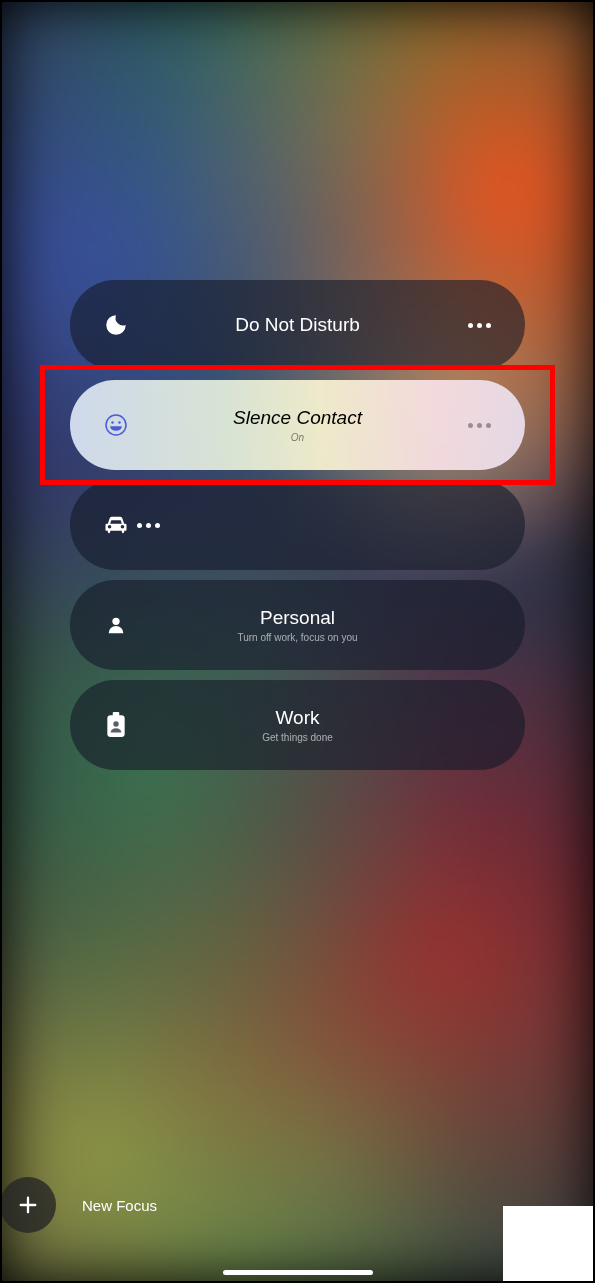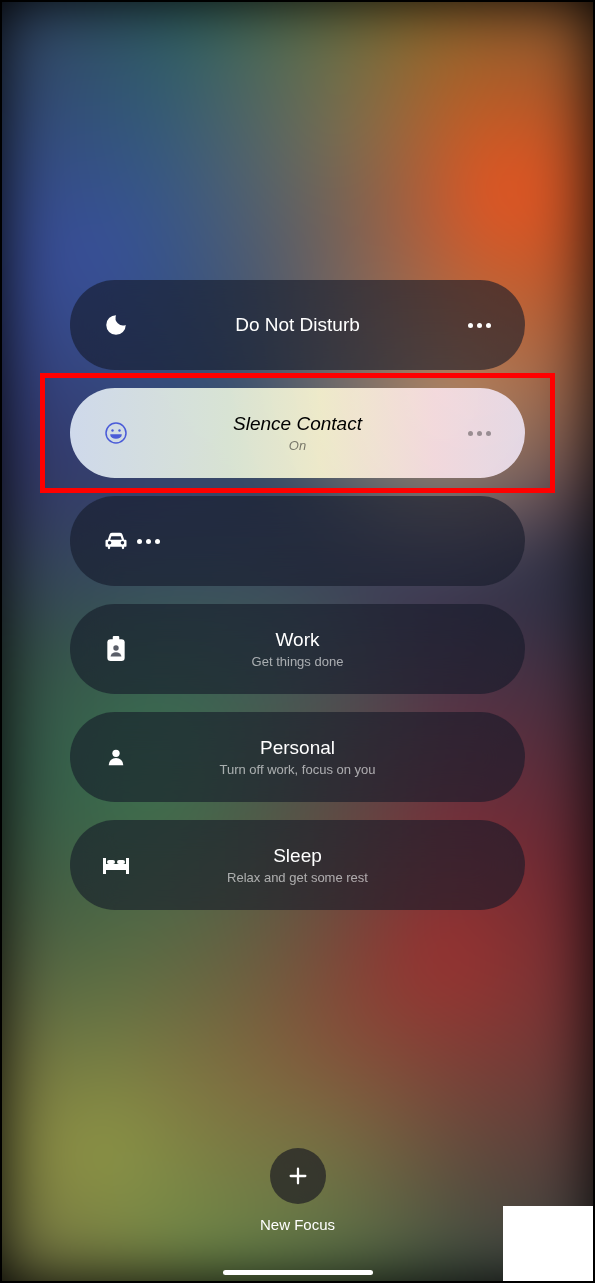--- a/index.html
+++ b/index.html
@@ -41,21 +41,21 @@
       pointer-events: none;
       z-index: 100;
     }
     
     .content {
       position: relative;
       z-index: 10;
       padding: 280px 70px 0;
       display: flex;
       flex-direction: column;
-      gap: 18px;
+      gap: 10px;
       align-items: center;
     }
     
     .focus-item {
       width: 100%;
       height: 90px;
       border-radius: 45px;
       display: flex;
       align-items: center;
       padding: 0 30px;
@@ -119,21 +119,21 @@
       color: #fff;
       line-height: 1.2;
     }
     
     .focus-item.light .focus-title {
       color: #000;
       font-weight: 500;
     }
     
     .focus-subtitle {
-      font-size: 13px;
+      font-size: 10px;
       color: rgba(255, 255, 255, 0.6);
       margin-top: 2px;
     }
     
     .focus-item.light .focus-subtitle {
       color: rgba(0, 0, 0, 0.5);
     }
     
     .more-btn {
       width: 32px;
@@ -160,23 +160,23 @@
     .focus-item.light .dot {
       background: rgba(0, 0, 0, 0.35);
     }
     
     .new-focus-area {
       position: absolute;
       bottom: 50px;
       left: 0;
       right: 0;
       display: flex;
-      flex-direction: column;
-      align-items: center;
-      gap: 12px;
+      flex-direction: row;
+      align-items: center;
+      gap: 26px;
     }
     
     .add-btn {
       width: 56px;
       height: 56px;
       border-radius: 50%;
       background: rgba(30, 30, 35, 0.7);
       backdrop-filter: blur(20px);
       display: flex;
       align-items: center;
@@ -273,64 +273,48 @@
       <div class="dots">
         <div class="dot"></div>
           <div class="dot"></div>
           <div class="dot"></div>
       </div>
     </div>
   </div>
 
   <div class="focus-item dark">
     <div class="focus-icon">
+      <svg width="22" height="22" viewBox="0 0 24 24" fill="#fff">
+        <circle cx="12" cy="8" r="4"></circle>
+        <path d="M4 21a8 8 0 0 1 16 0z"></path>
+      </svg>
+    </div>
+    <div class="focus-text">
+      <div class="focus-title">Personal</div>
+      <div class="focus-subtitle">Turn off work, focus on you</div>
+    </div>
+    <div class="more-btn" style="visibility:hidden"></div>
+  </div>
+
+  <div class="focus-item dark">
+    <div class="focus-icon">
       <svg width="22" height="26" viewBox="0 0 20 24" fill="#fff">
         <rect x="2" y="3" width="16" height="20" rx="3"></rect>
         <rect x="7" y="0" width="6" height="5" rx="1" fill="#fff"></rect>
         <circle cx="10" cy="11" r="2.5" fill="rgba(20,25,40,0.7)"></circle>
         <path d="M5 19a5 4 0 0 1 10 0z" fill="rgba(20,25,40,0.7)"></path>
       </svg>
     </div>
     <div class="focus-text">
       <div class="focus-title">Work</div>
       <div class="focus-subtitle">Get things done</div>
     </div>
     <div class="more-btn" style="visibility:hidden"></div>
   </div>
 
-  <div class="focus-item dark">
-    <div class="focus-icon">
-      <svg width="22" height="22" viewBox="0 0 24 24" fill="#fff">
-        <circle cx="12" cy="8" r="4"></circle>
-        <path d="M4 21a8 8 0 0 1 16 0z"></path>
-      </svg>
-    </div>
-    <div class="focus-text">
-      <div class="focus-title">Personal</div>
-      <div class="focus-subtitle">Turn off work, focus on you</div>
-    </div>
-    <div class="more-btn" style="visibility:hidden"></div>
-  </div>
-
-  <div class="focus-item dark">
-    <div class="focus-icon">
-      <svg width="30" height="22" viewBox="0 0 30 22" fill="#fff">
-        <rect x="2" y="10" width="26" height="6"></rect>
-        <rect x="2" y="4" width="3" height="16"></rect>
-        <rect x="25" y="4" width="3" height="16"></rect>
-        <rect x="6" y="6" width="8" height="4" rx="2"></rect>
-        <rect x="16" y="6" width="8" height="4" rx="2"></rect>
-      </svg>
-    </div>
-    <div class="focus-text">
-      <div class="focus-title">Sleep</div>
-      <div class="focus-subtitle">Relax and get some rest</div>
-    </div>
-    <div class="more-btn" style="visibility:hidden"></div>
-  </div>
 
 </div>
 
 <div class="new-focus-area">
   <div class="add-btn">
     <svg width="22" height="22" viewBox="0 0 24 24">
       <path d="M12 4v16M4 12h16" stroke="#fff" stroke-width="2.5" stroke-linecap="round"></path>
     </svg>
   </div>
   <div class="new-focus-label">New Focus</div>

